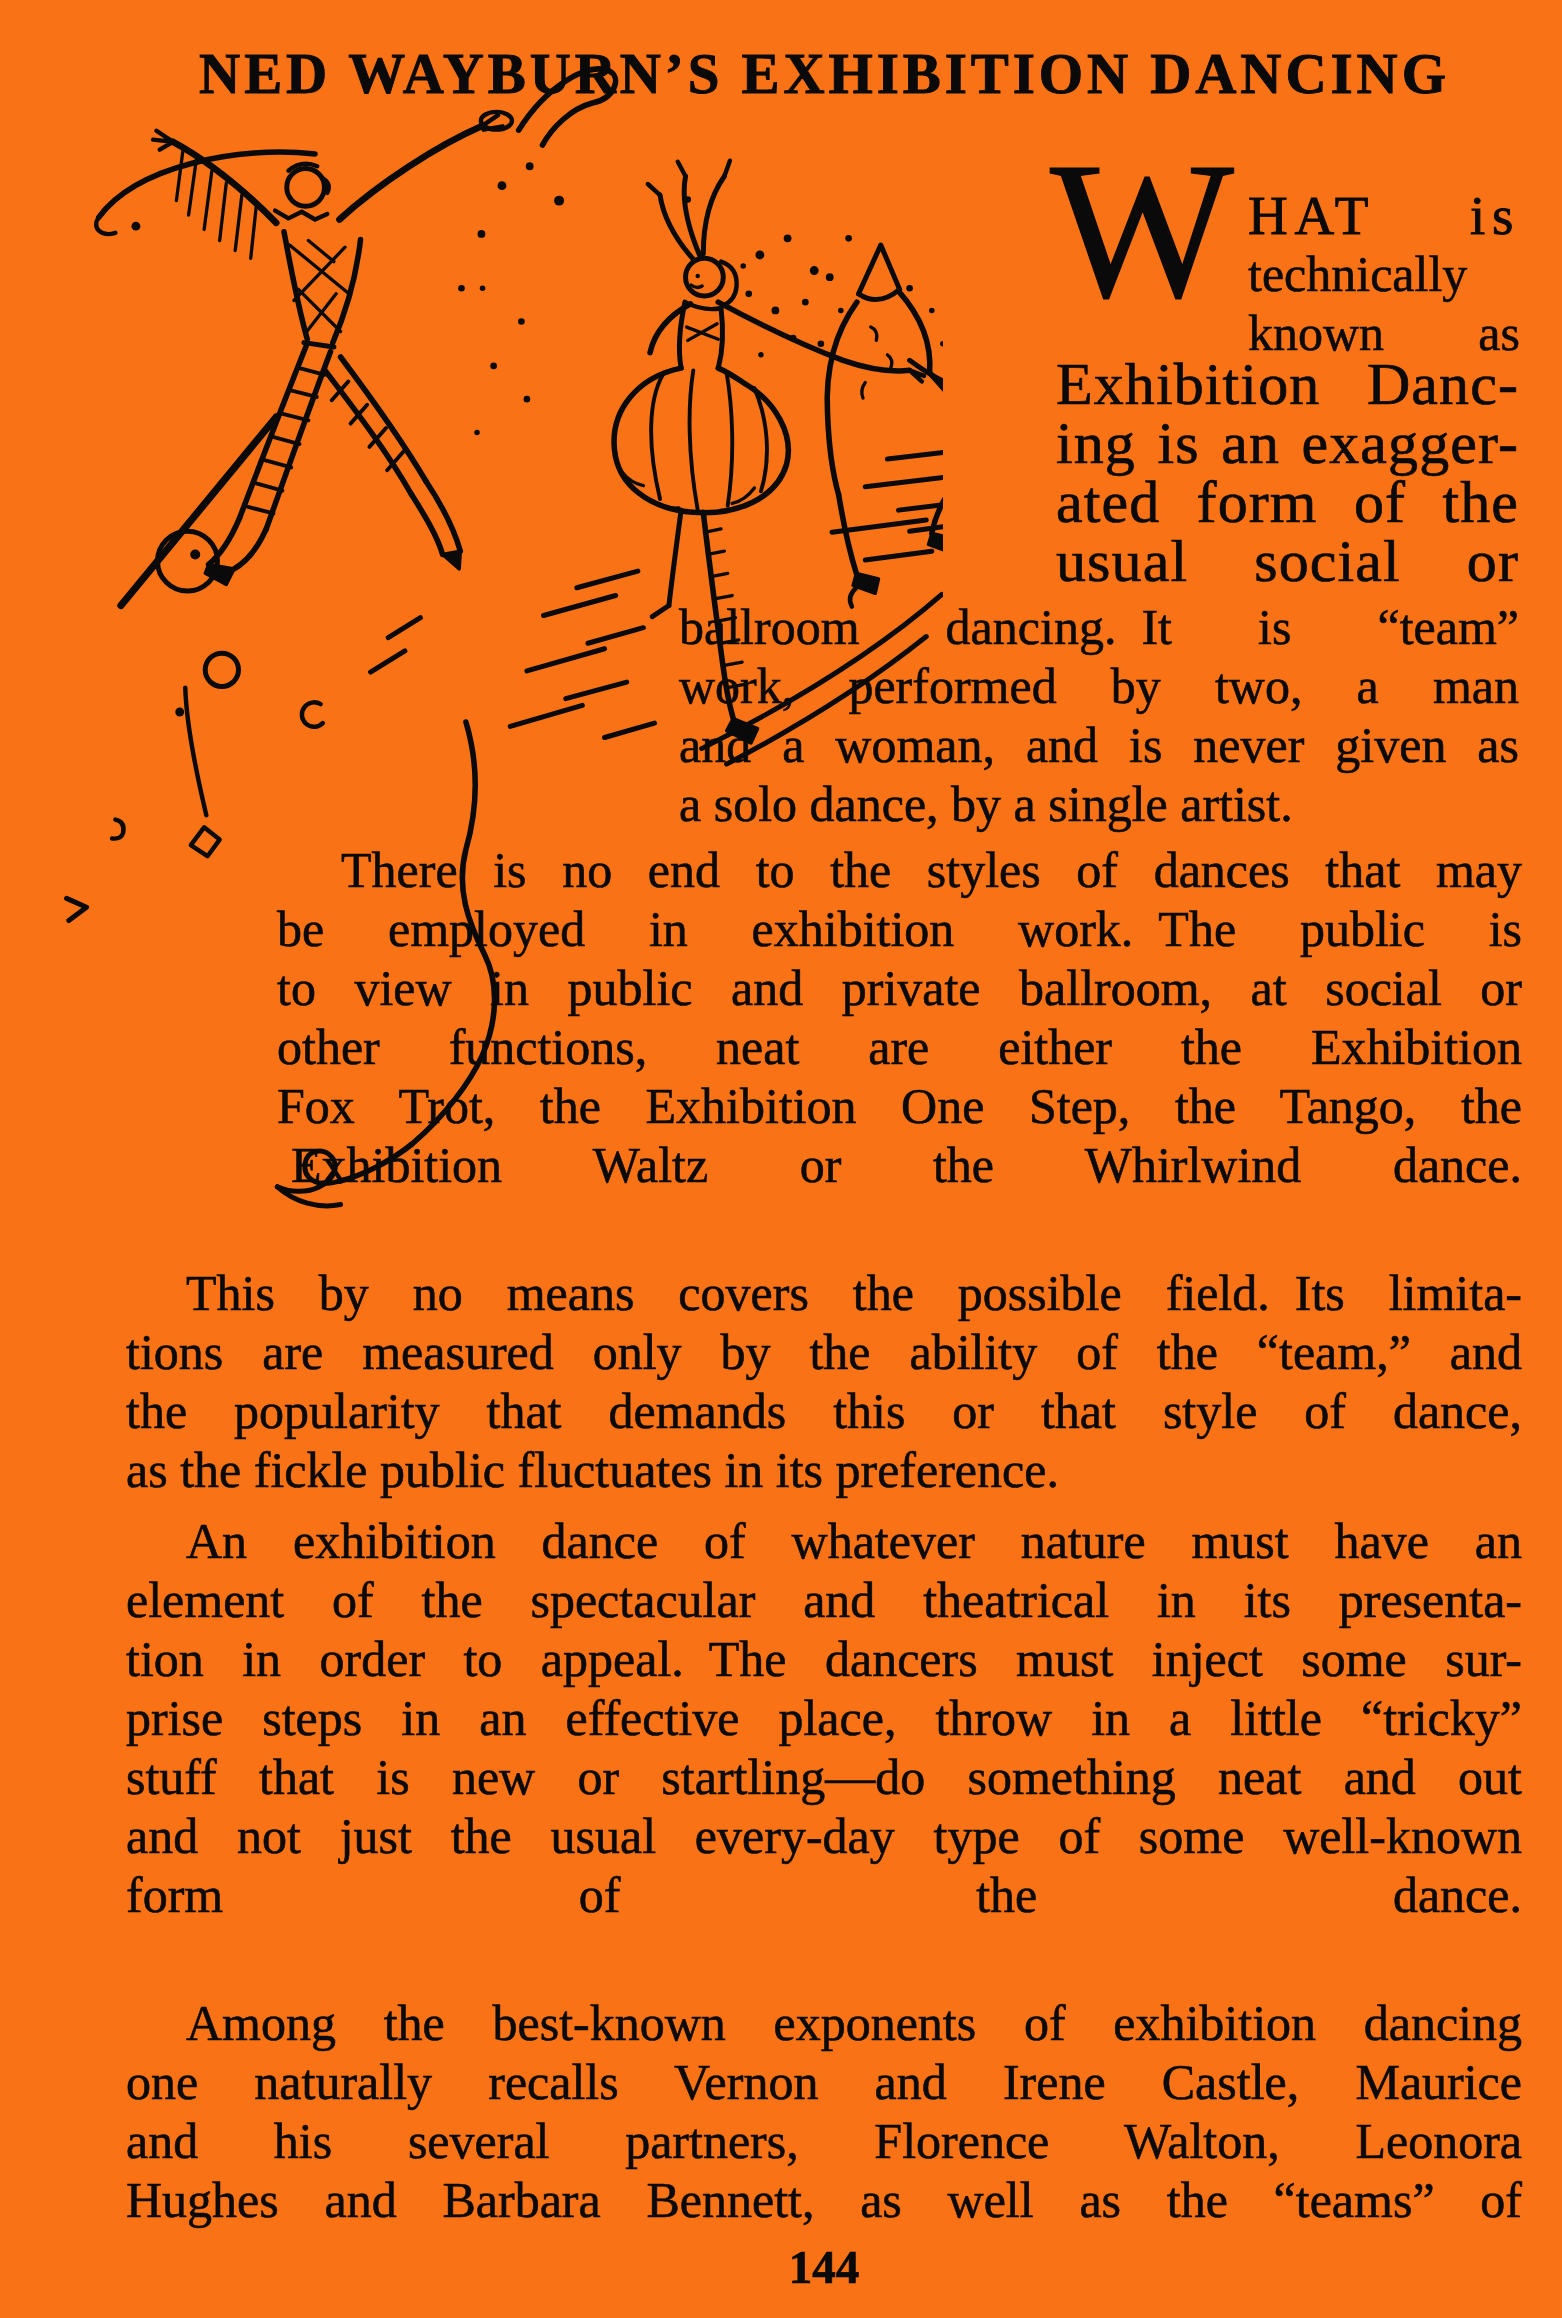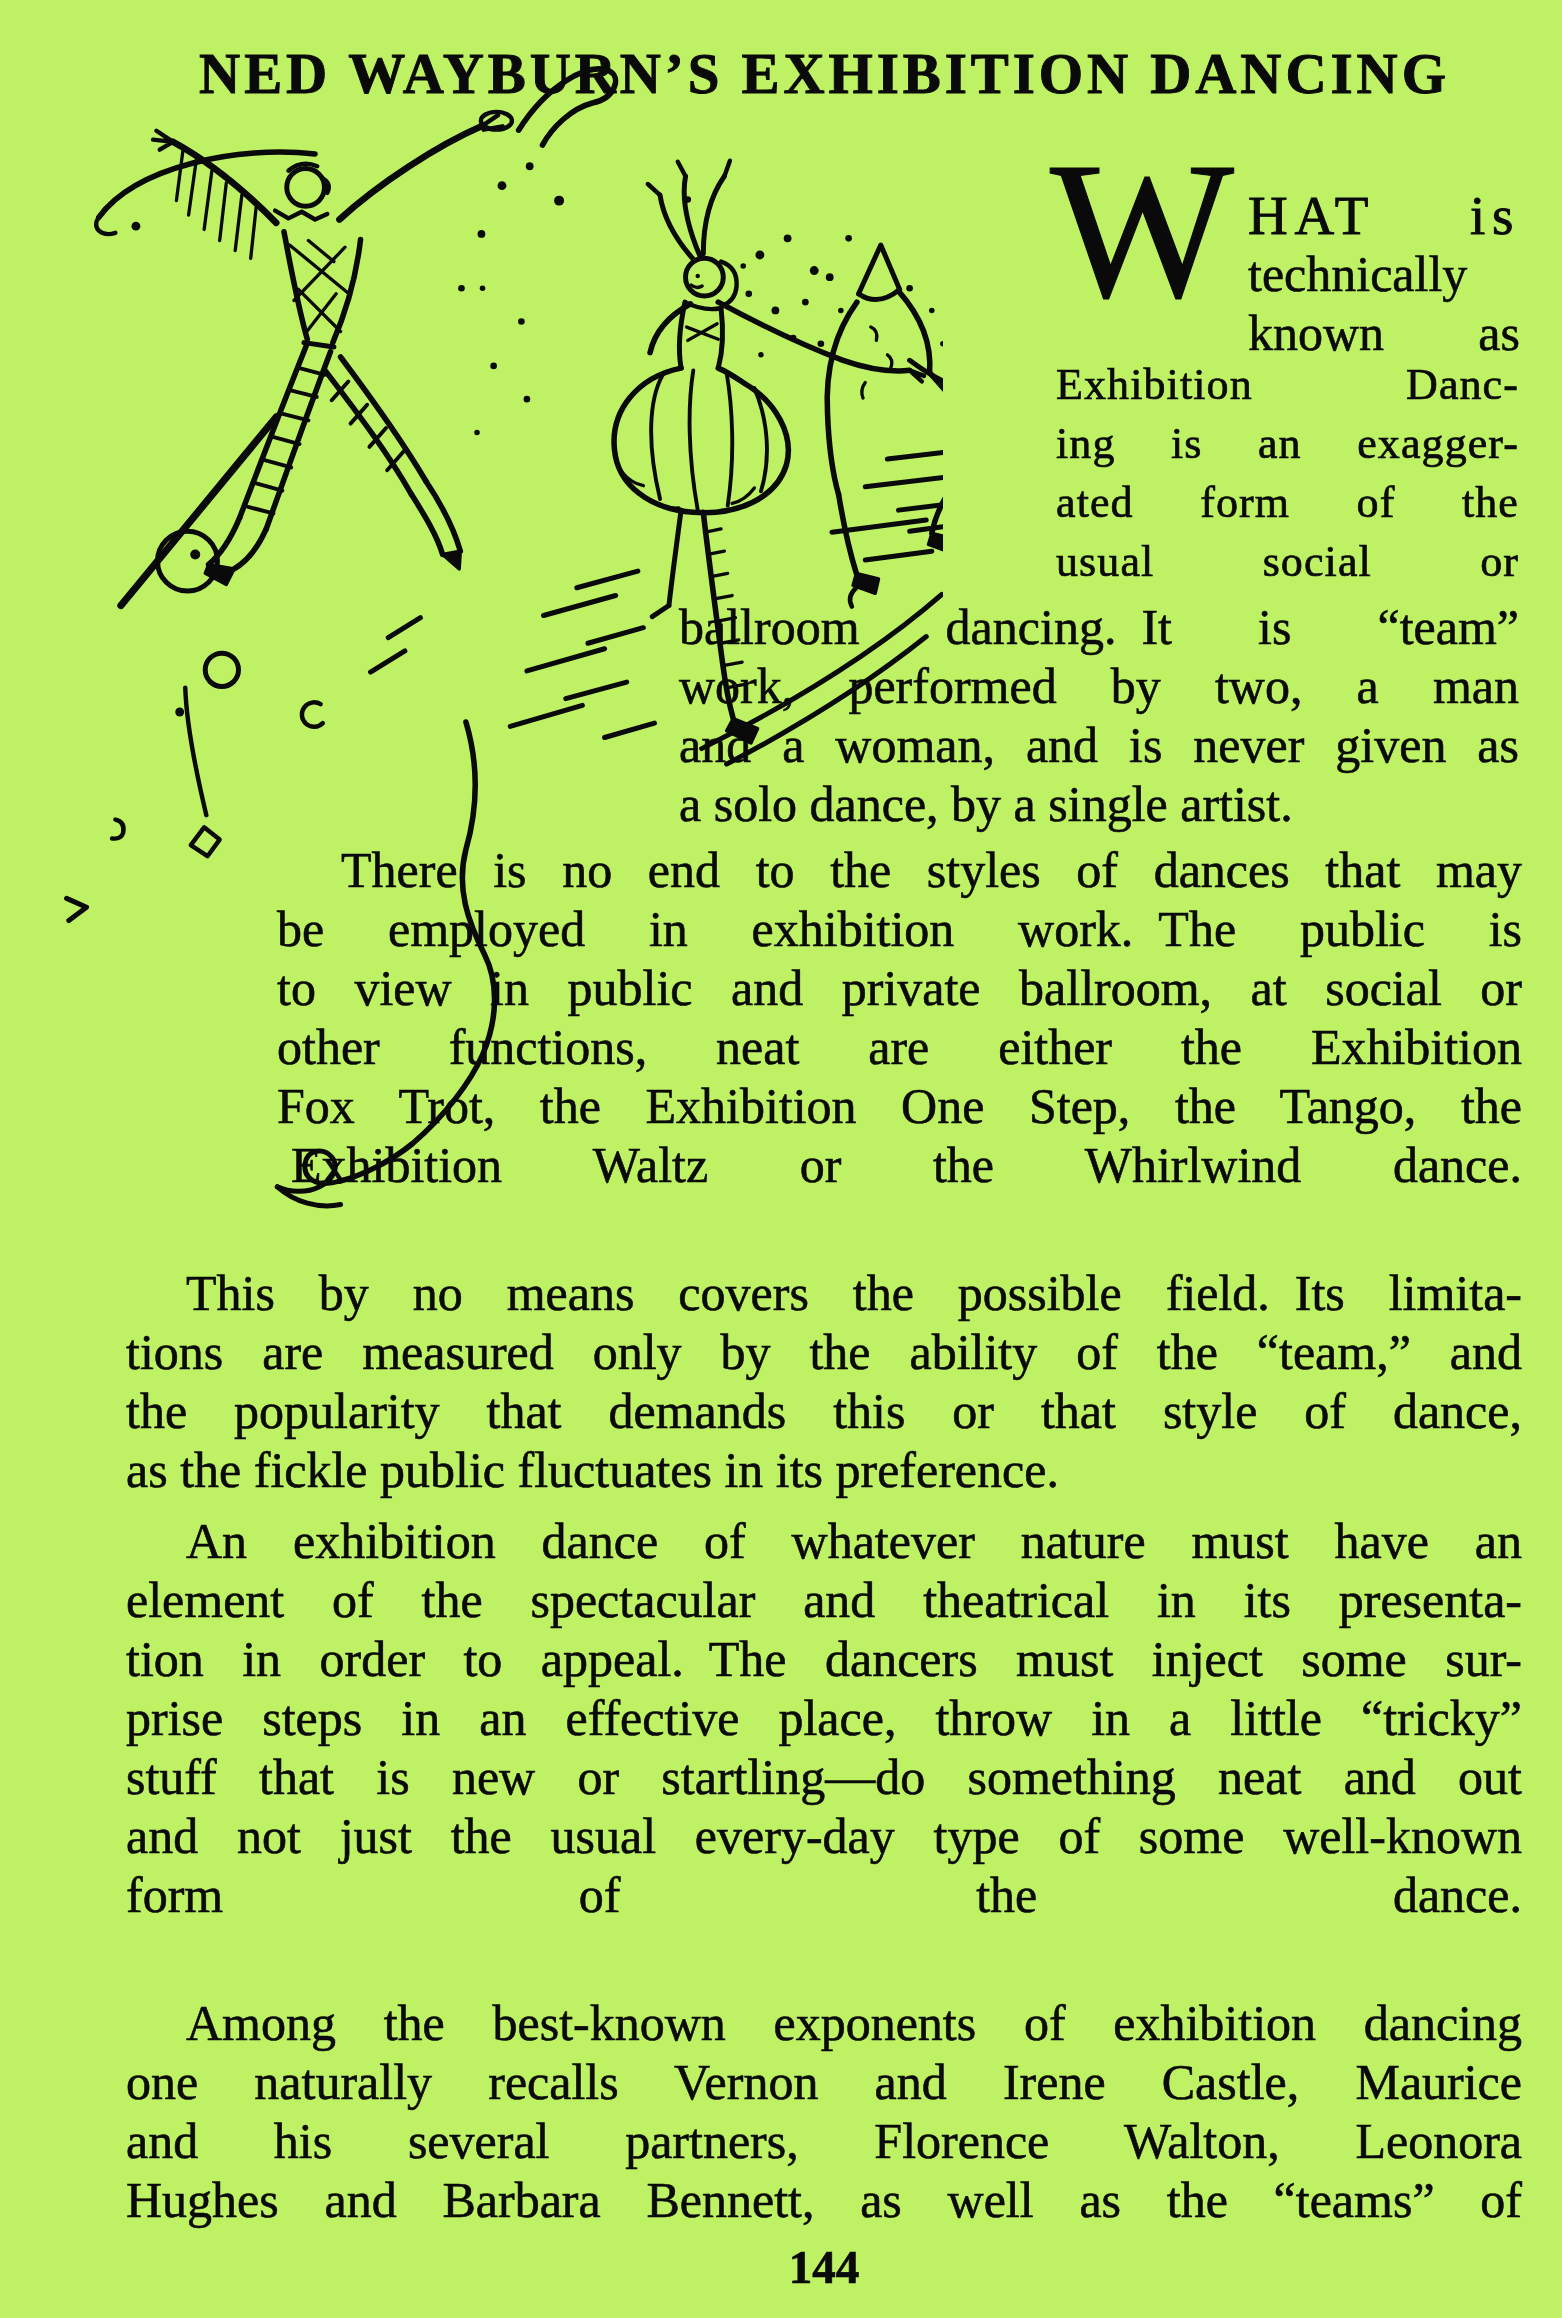--- a/index.html
+++ b/index.html
@@ -1,19 +1,19 @@
 <!DOCTYPE html>
 <html style="font-size:9px"><head>
 <meta charset="utf-8">
 <style>
   html,body{margin:0;padding:0;background:#e8e8e8;}
   .page{
     position:relative;
     width:1562px;height:2319px;
-    background:#bef264;
+    background:#f97316;
     color:#0a0a0a;
     font-family:"Liberation Serif","DejaVu Serif",serif;
     overflow:hidden;
   }
   .txt{position:absolute;-webkit-text-stroke:0.6px #0a0a0a;}
   .line{text-align:justify;text-align-last:justify;}
   
   #running-head{
     left:126px;top:41px;width:1397px;
     font-size:57px;font-weight:700;letter-spacing:3.9px;
@@ -22,21 +22,21 @@
   }
   
   #dropcap{
     left:1050px;top:133px;
     font-size:195px;line-height:1;
     -webkit-text-stroke:1.1px #0a0a0a;
   }
   
   #opener-narrow{left:1248px;top:186px;width:272px;font-size:50px;line-height:59px;}
   #opener-narrow .line:nth-child(1){font-size:55px;letter-spacing:6.7px;-webkit-text-stroke:0.9px #0a0a0a;}
-  #opener-medium{left:1056px;top:355px;width:463px;font-size:44px;line-height:59px;letter-spacing:1.1px;-webkit-text-stroke:0.7px #0a0a0a;}
+  #opener-medium{left:1056px;top:355px;width:463px;font-size:60px;line-height:59px;letter-spacing:1.1px;-webkit-text-stroke:0.7px #0a0a0a;}
   #opener-wide{left:679px;top:598px;width:840px;font-size:50px;line-height:59px;}
   #opener-wide .line:nth-child(4){text-align-last:left;}
   
   .bodypar{font-size:50px;line-height:59px;}
   #p2{left:277px;top:841px;width:1245px;}
   #p2 .line:nth-child(1){text-indent:64px;}
   #p2 .line:nth-child(6){margin-left:14px;}
   #p2 .line:nth-child(7){margin-left:-151px;text-align-last:left;}
   #p3{left:126px;top:1264px;width:1396px;}
   #p3 .line:nth-child(1){text-indent:60px;}

